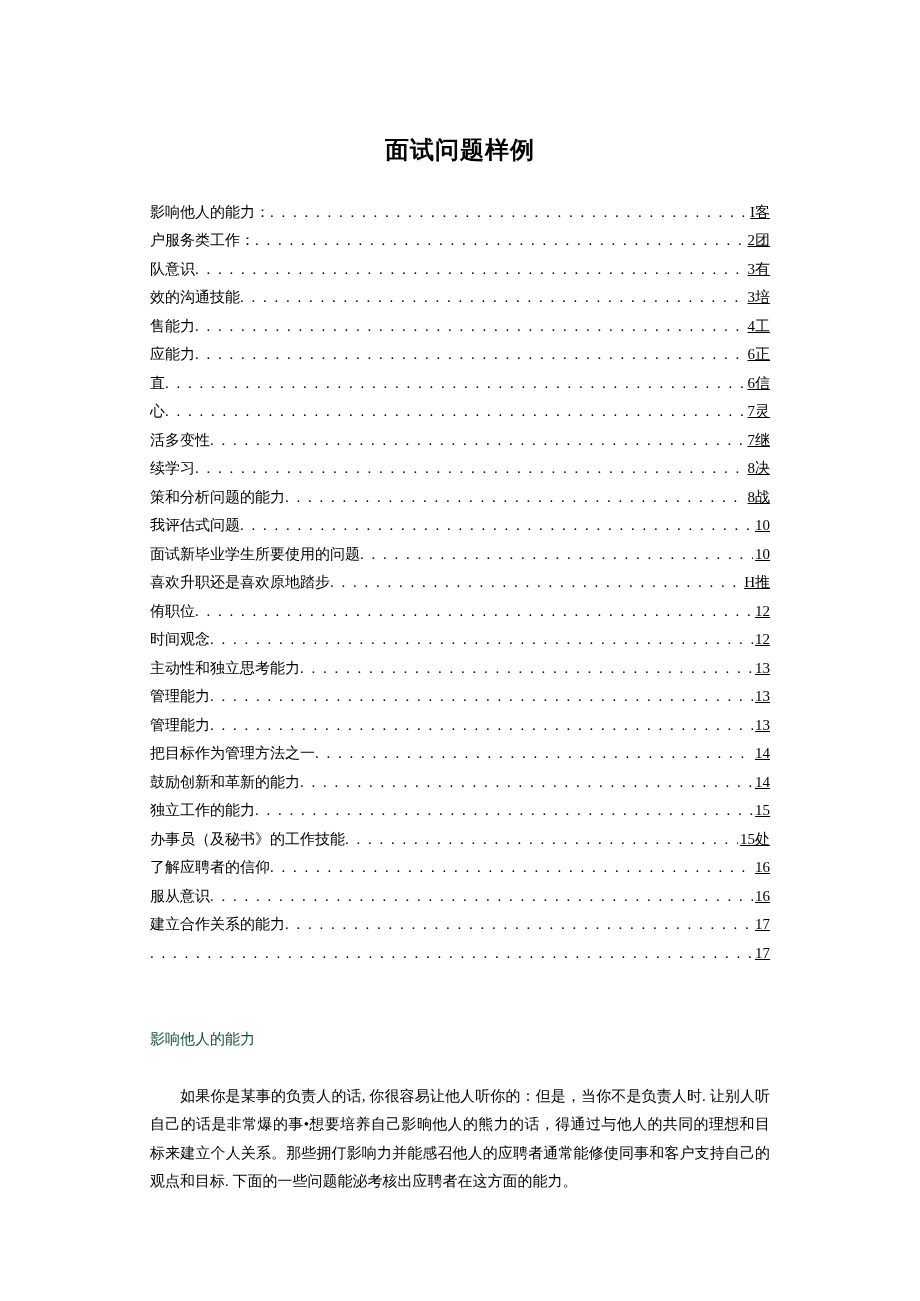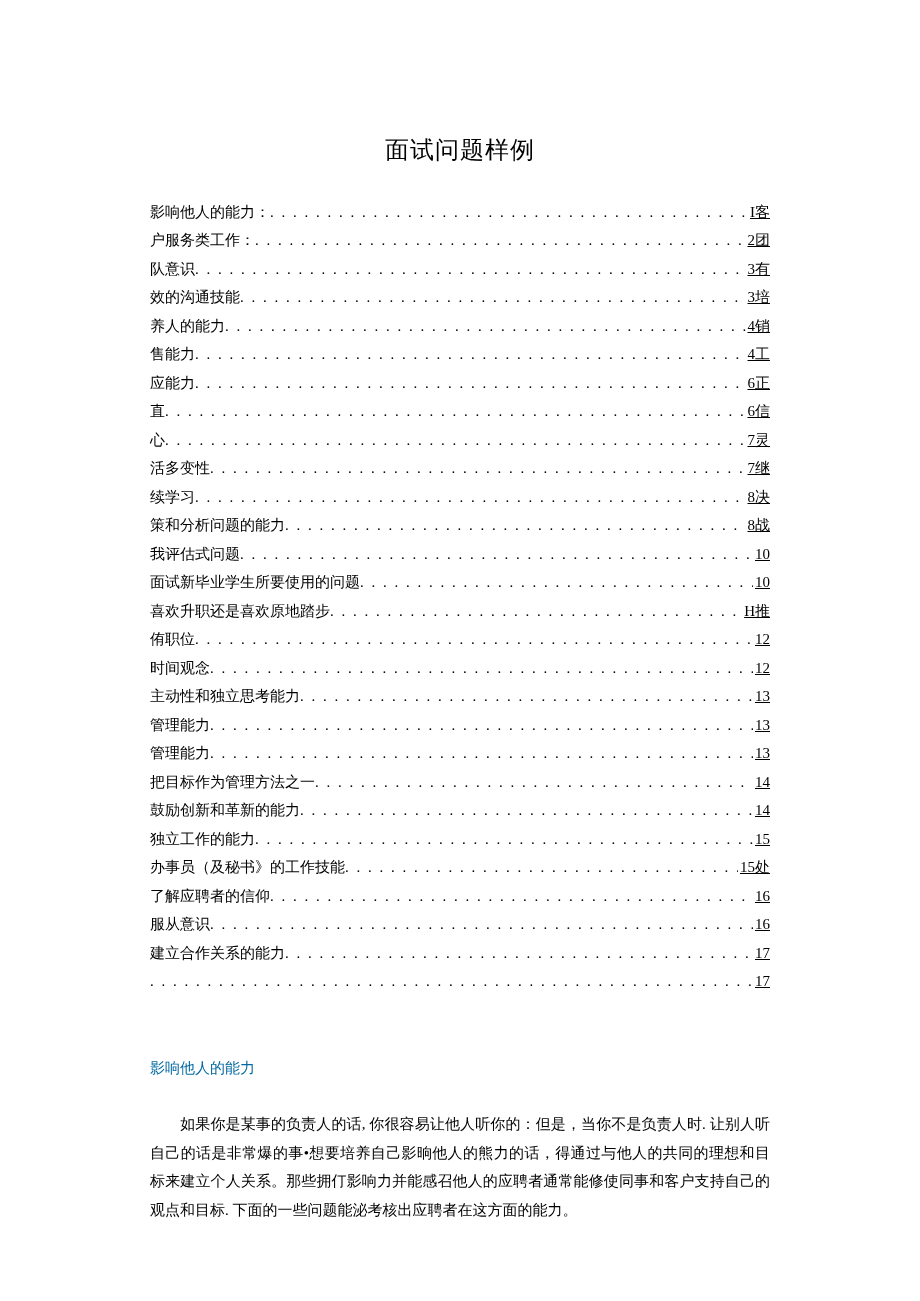--- a/index.html
+++ b/index.html
@@ -13,21 +13,21 @@
   }
   .page {
     width: 920px;
     min-height: 1301px;
     box-sizing: border-box;
     padding: 128px 150px 60px 150px;
   }
   .title {
     text-align: center;
     font-size: 24px;
-    font-weight: 400;
+    font-weight: 700;
     margin-bottom: 24px;
     letter-spacing: 1px;
   }
   .toc {
     margin-bottom: 58px;
   }
   .toc-row {
     display: flex;
     align-items: flex-start;
     white-space: nowrap;
@@ -43,21 +43,21 @@
   }
   .toc-dots::before {
     content: ". . . . . . . . . . . . . . . . . . . . . . . . . . . . . . . . . . . . . . . . . . . . . . . . . . . . . . . . . . . . . . . . . . . . . . . . . . . . . . . . . . . . . . . . . . . . . . . . . . . . . . . . . . . . . . . . . . . . . . . . . . . . . . . . . . . . . . . . . . . . . . . . . . . . . . . . . . . . . . . . . . . . . . . . . . . . . . . . . . . .";
   }
   .toc-page {
     flex: 0 0 auto;
     padding-left: 2px;
     text-decoration: underline;
   }
   .section-heading {
-    color: #0369a1;
+    color: #14532d;
     margin-bottom: 28px;
   }
   .body-para {
     text-align: justify;
     margin-bottom: 28px;
   }
   .indent {
     display: inline-block;
     width: 2em;
   }
@@ -84,25 +84,20 @@
         <span class="toc-label">队意识</span>
         <span class="toc-dots"></span>
         <span class="toc-page">3有</span>
       </div>
       <div class="toc-row">
         <span class="toc-label">效的沟通技能</span>
         <span class="toc-dots"></span>
         <span class="toc-page">3培</span>
       </div>
       <div class="toc-row">
-        <span class="toc-label">养人的能力</span>
-        <span class="toc-dots"></span>
-        <span class="toc-page">4销</span>
-      </div>
-      <div class="toc-row">
         <span class="toc-label">售能力</span>
         <span class="toc-dots"></span>
         <span class="toc-page">4工</span>
       </div>
       <div class="toc-row">
         <span class="toc-label">应能力</span>
         <span class="toc-dots"></span>
         <span class="toc-page">6正</span>
       </div>
       <div class="toc-row">

